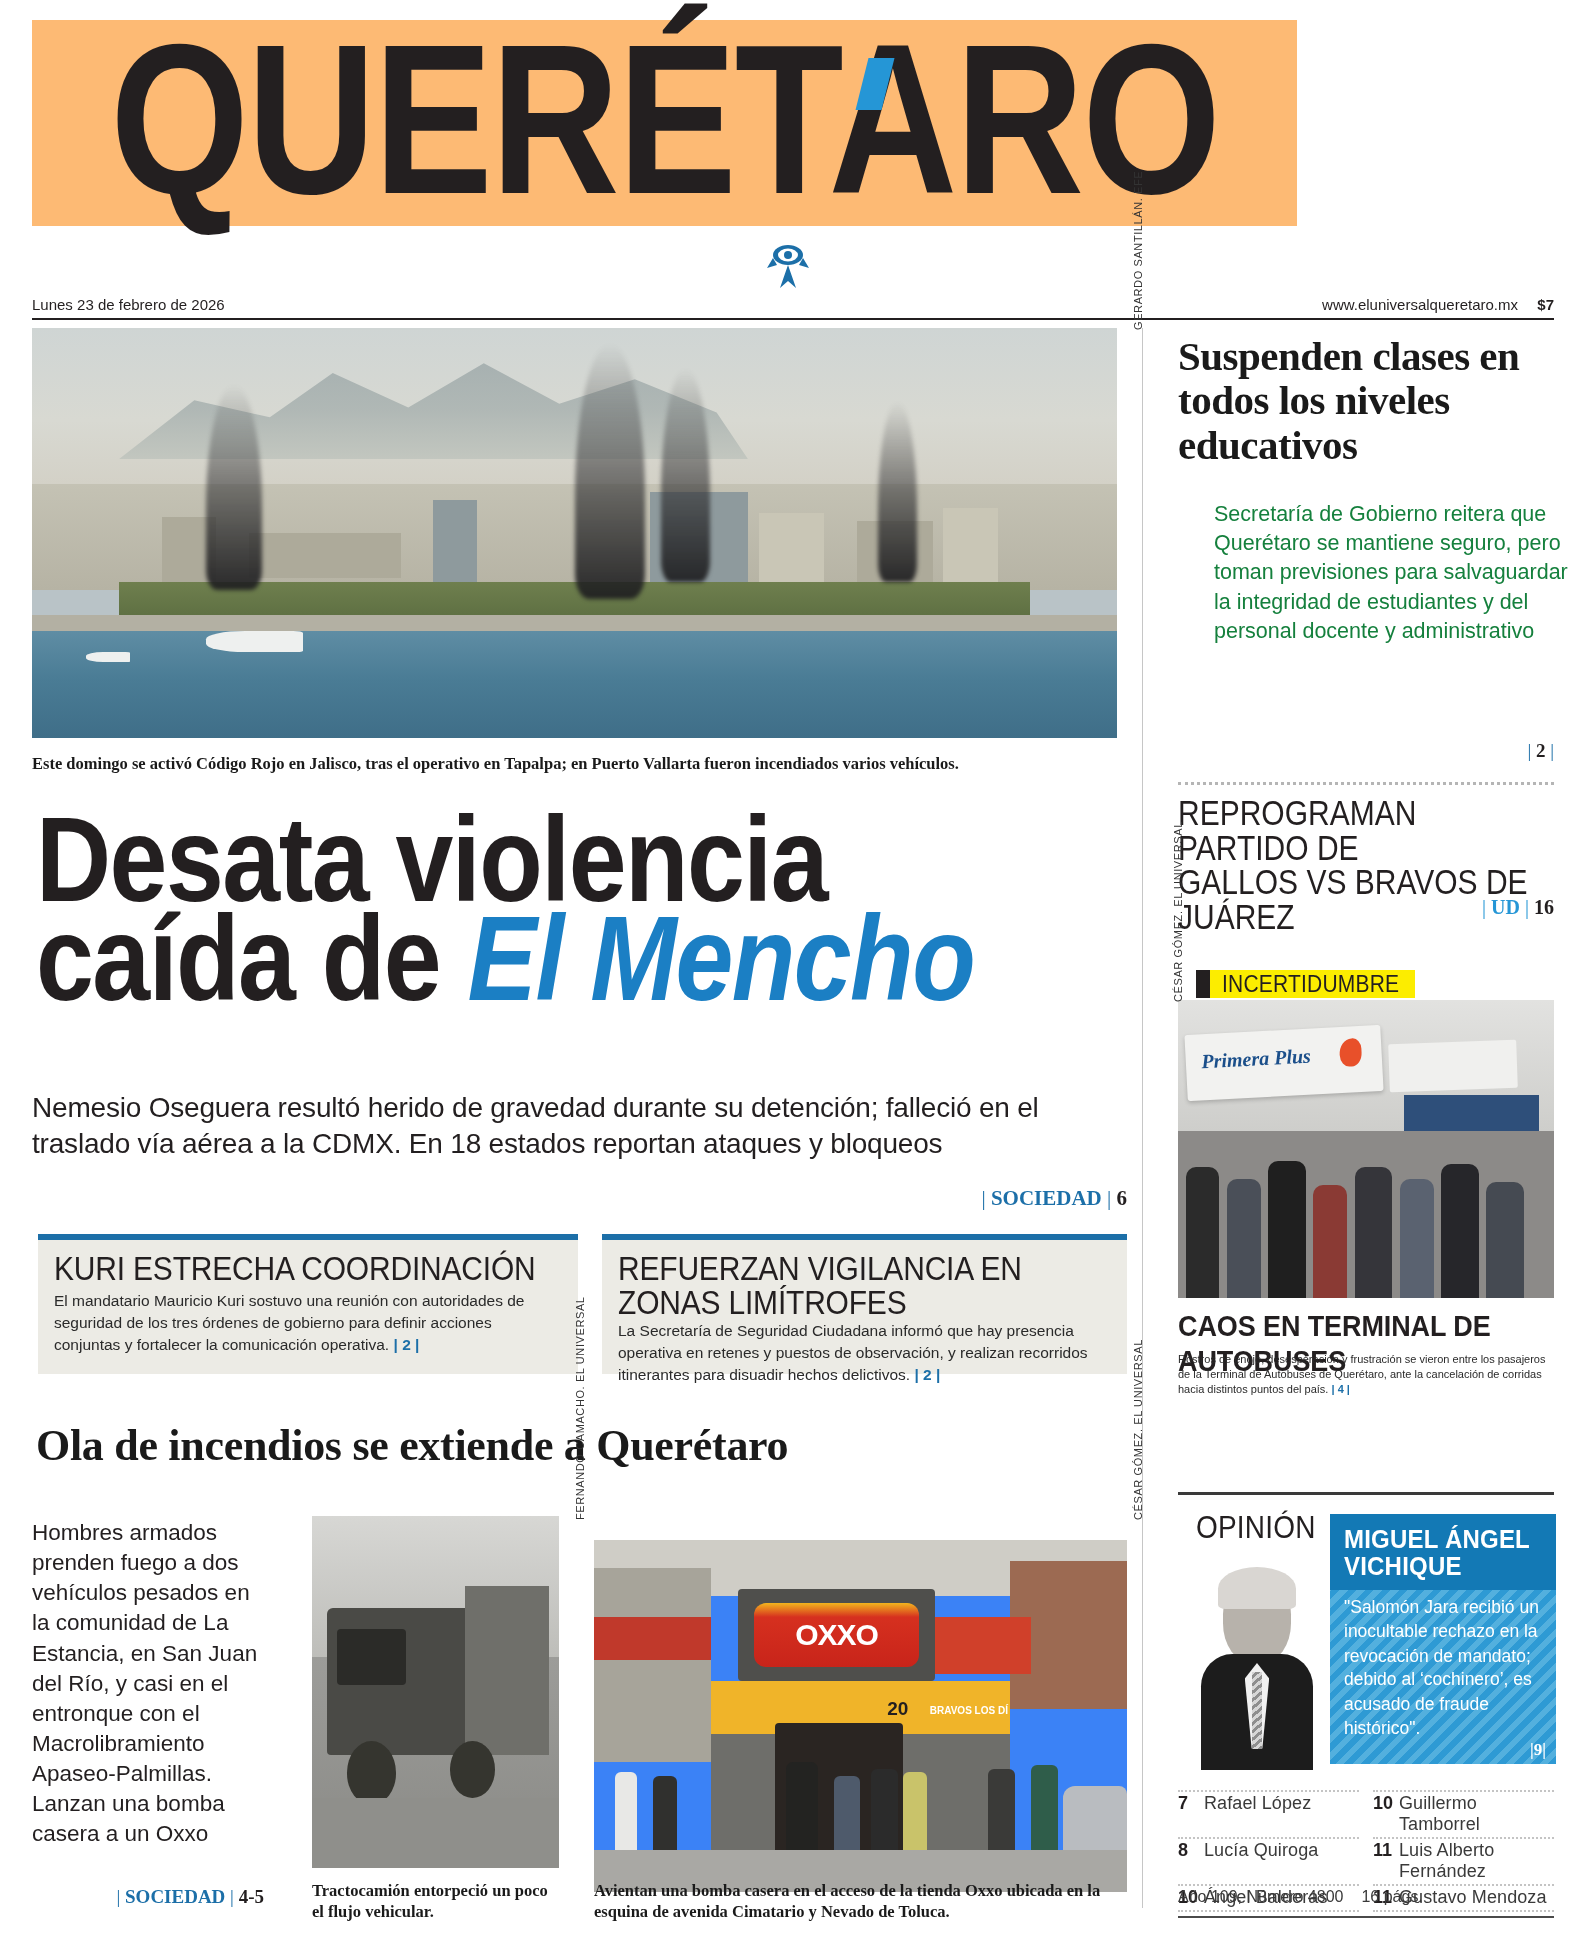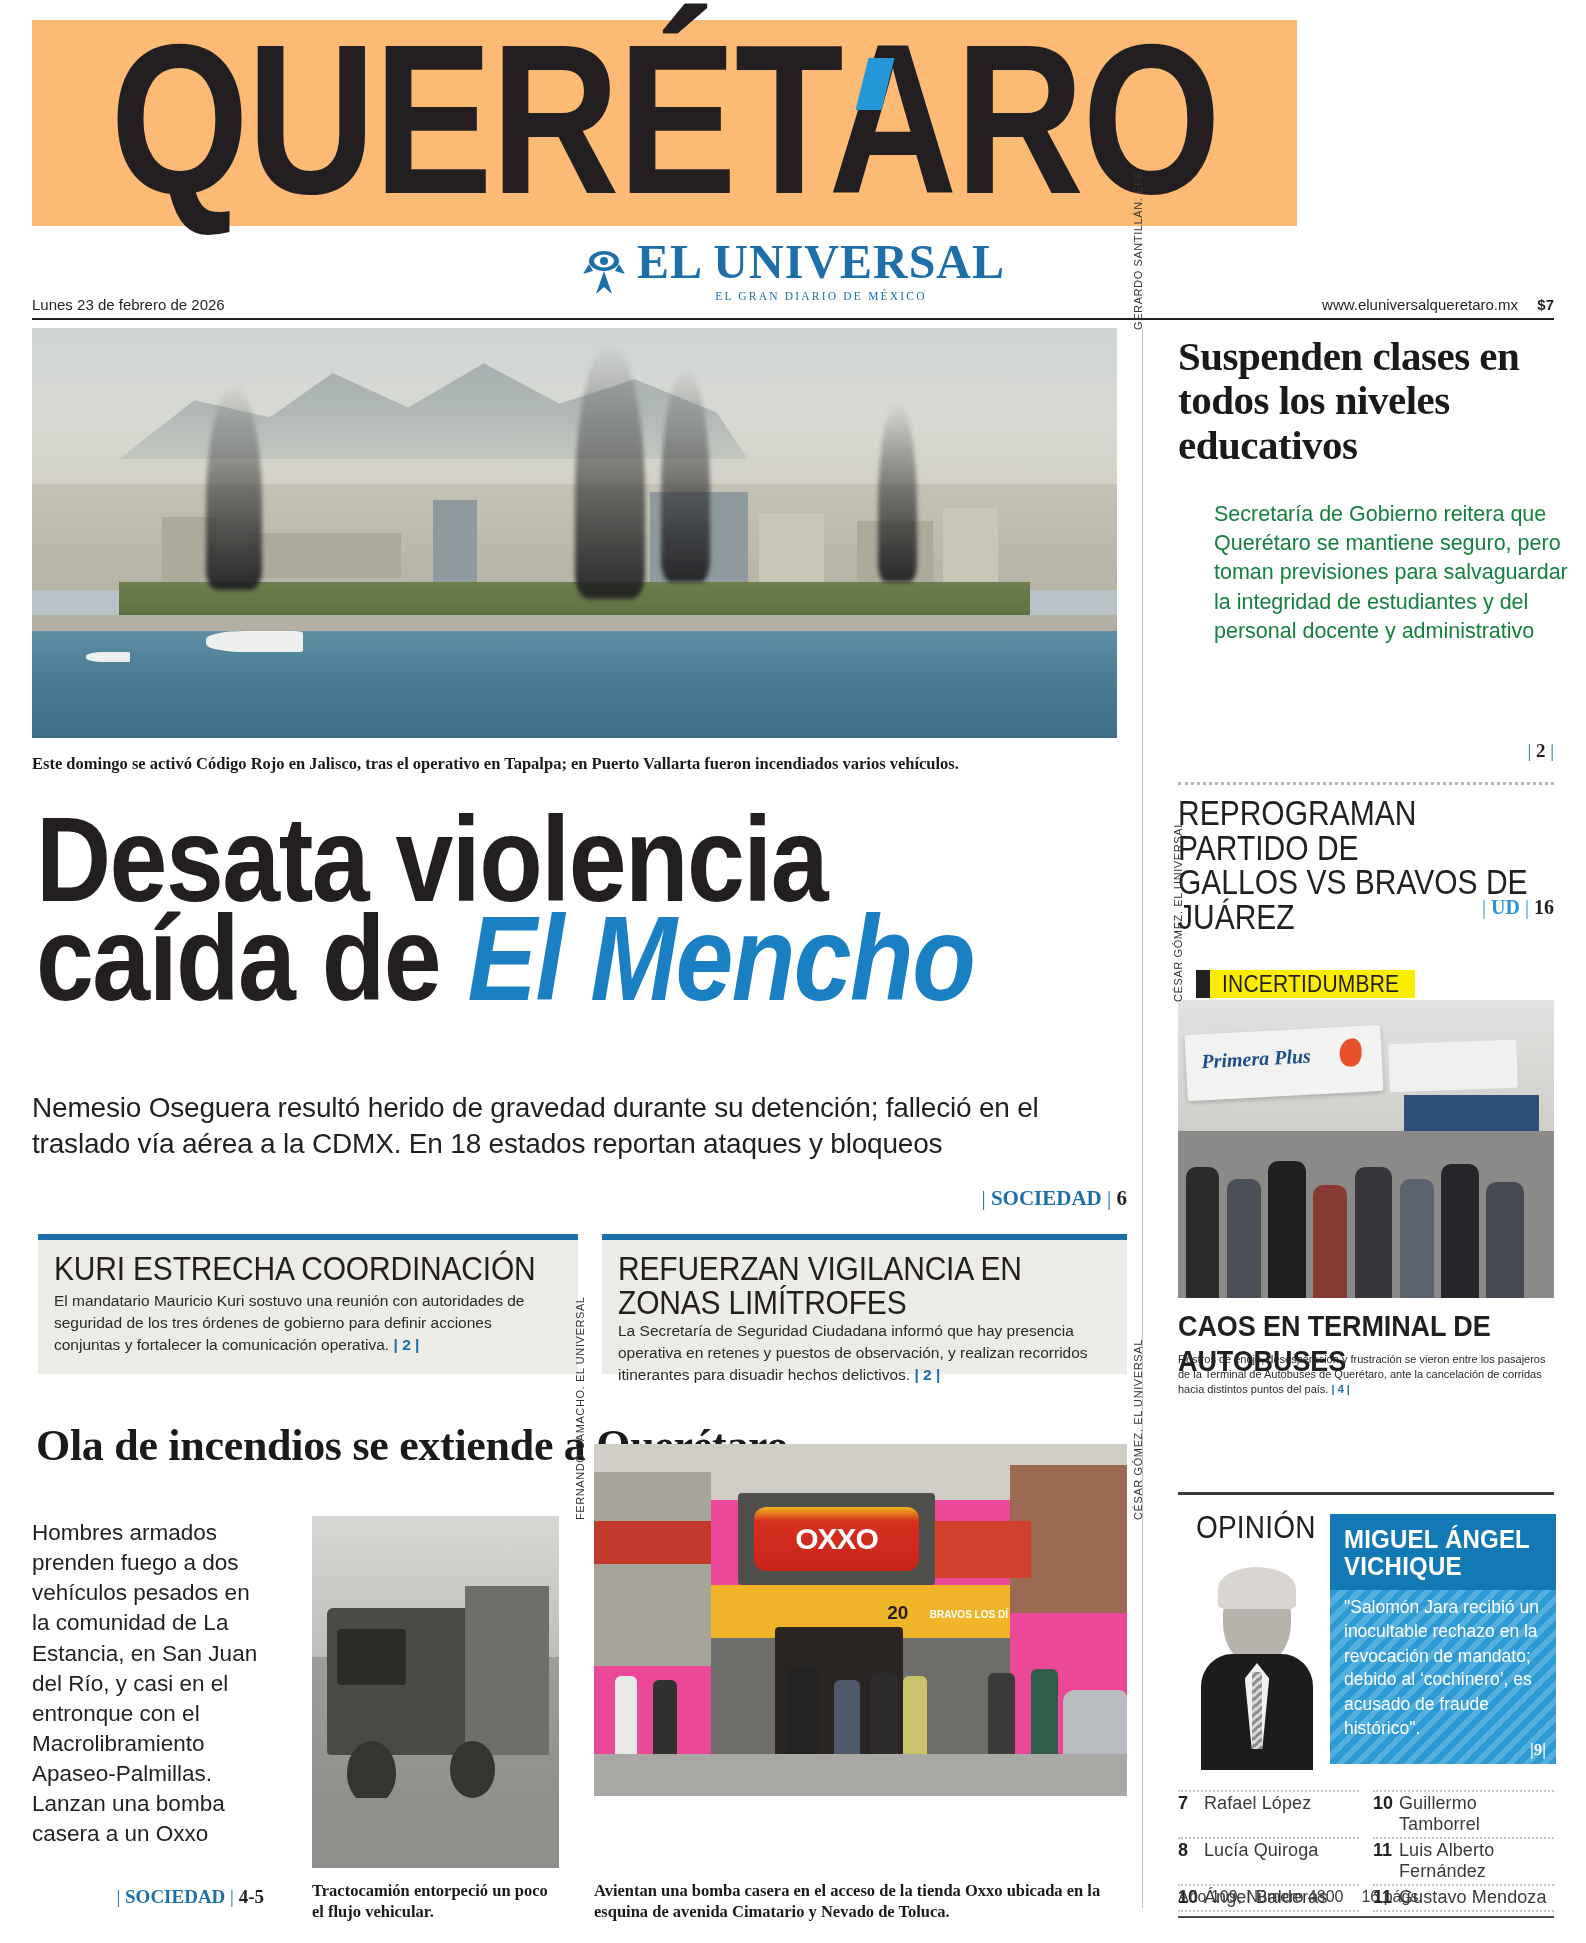--- a/index.html
+++ b/index.html
@@ -278,24 +278,24 @@
   
   .photo-truck {
     position: absolute;
     left: 312px; top: 1516px;
     width: 247px; height: 352px;
     overflow: hidden;
     background: #9e9e9c;
   }
   .photo-oxxo {
     position: absolute;
-    left: 594px; top: 1444px;
+    left: 594px; top: 1540px;
     width: 533px; height: 352px;
     overflow: hidden;
-    background: #ec4899;
+    background: #3b82f6;
   }
   .cap {
     position: absolute;
     font-family: "Liberation Serif", serif;
     font-size: 16.5px;
     line-height: 1.3;
     font-weight: 700;
     color: #1a1a1a;
   }
   #cap-truck { left: 312px; top: 1880px; width: 250px; }
@@ -543,24 +543,20 @@
   <div class="logo-row">
     <div class="eagle">
       <svg viewBox="0 0 46 52" width="46" height="52" aria-hidden="true">
         <ellipse cx="23" cy="17" rx="15" ry="10" fill="#1c6fa8"></ellipse>
         <ellipse cx="23" cy="17" rx="10" ry="6.5" fill="#ffffff"></ellipse>
         <circle cx="23" cy="17" r="4" fill="#1c6fa8"></circle>
         <path d="M23 27 L15 50 L23 43 L31 50 Z" fill="#1c6fa8"></path>
         <path d="M8 20 L2 30 L12 27 Z" fill="#1c6fa8"></path>
         <path d="M38 20 L44 30 L34 27 Z" fill="#1c6fa8"></path>
       </svg>
-    </div>
-    <div class="logo-text">
-      <div class="logo-main">EL UNIVERSAL</div>
-      <div class="logo-sub">EL GRAN DIARIO DE  MÉXICO</div>
     </div>
   </div>
 
   <div class="datebar">
     <span class="date">Lunes 23 de febrero de 2026</span>
     <span class="web">www.eluniversalqueretaro.mx</span>
     <span class="price">$7</span>
   </div>
 
   <div class="main-photo">

